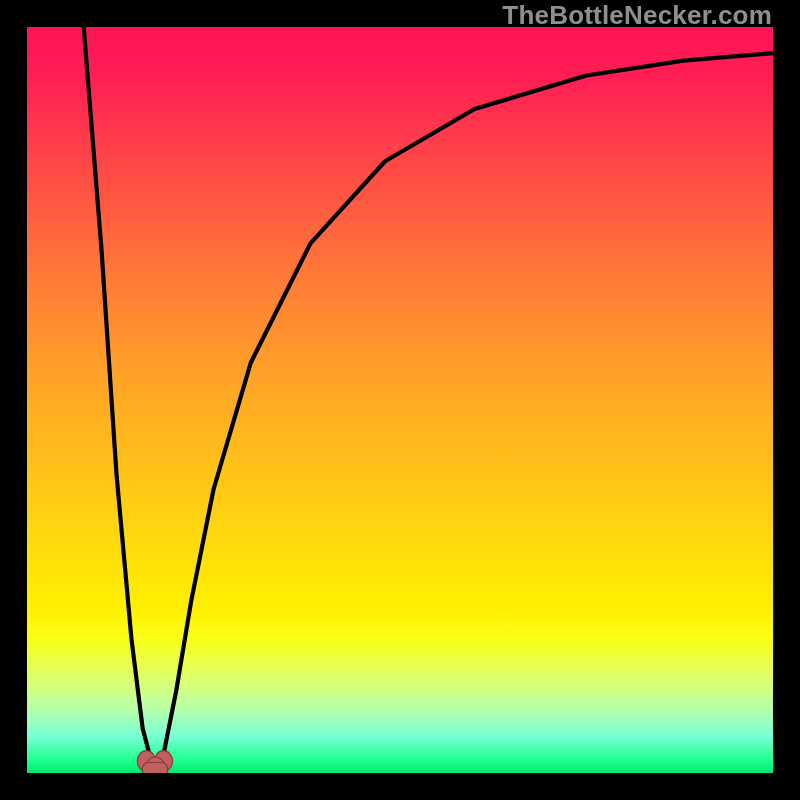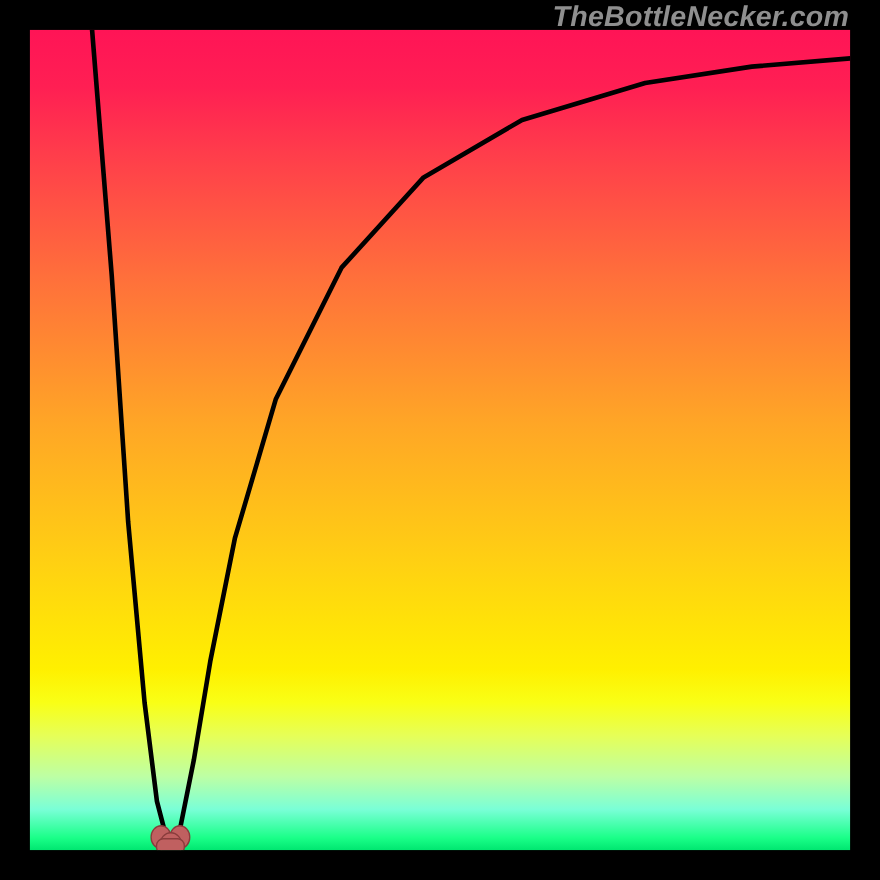--- a/index.html
+++ b/index.html
@@ -10,21 +10,20 @@
     background: #000;
     overflow: hidden;
   }
   .frame {
     position: absolute;
     left: 0;
     top: 0;
     width: 800px;
     height: 800px;
     background: #000;
-    font-style: italic;
   }
   .plot {
     position: absolute;
     left: 27px;
     top: 27px;
     width: 746px;
     height: 746px;
     overflow: hidden;
   }
   .gradient-bg {

